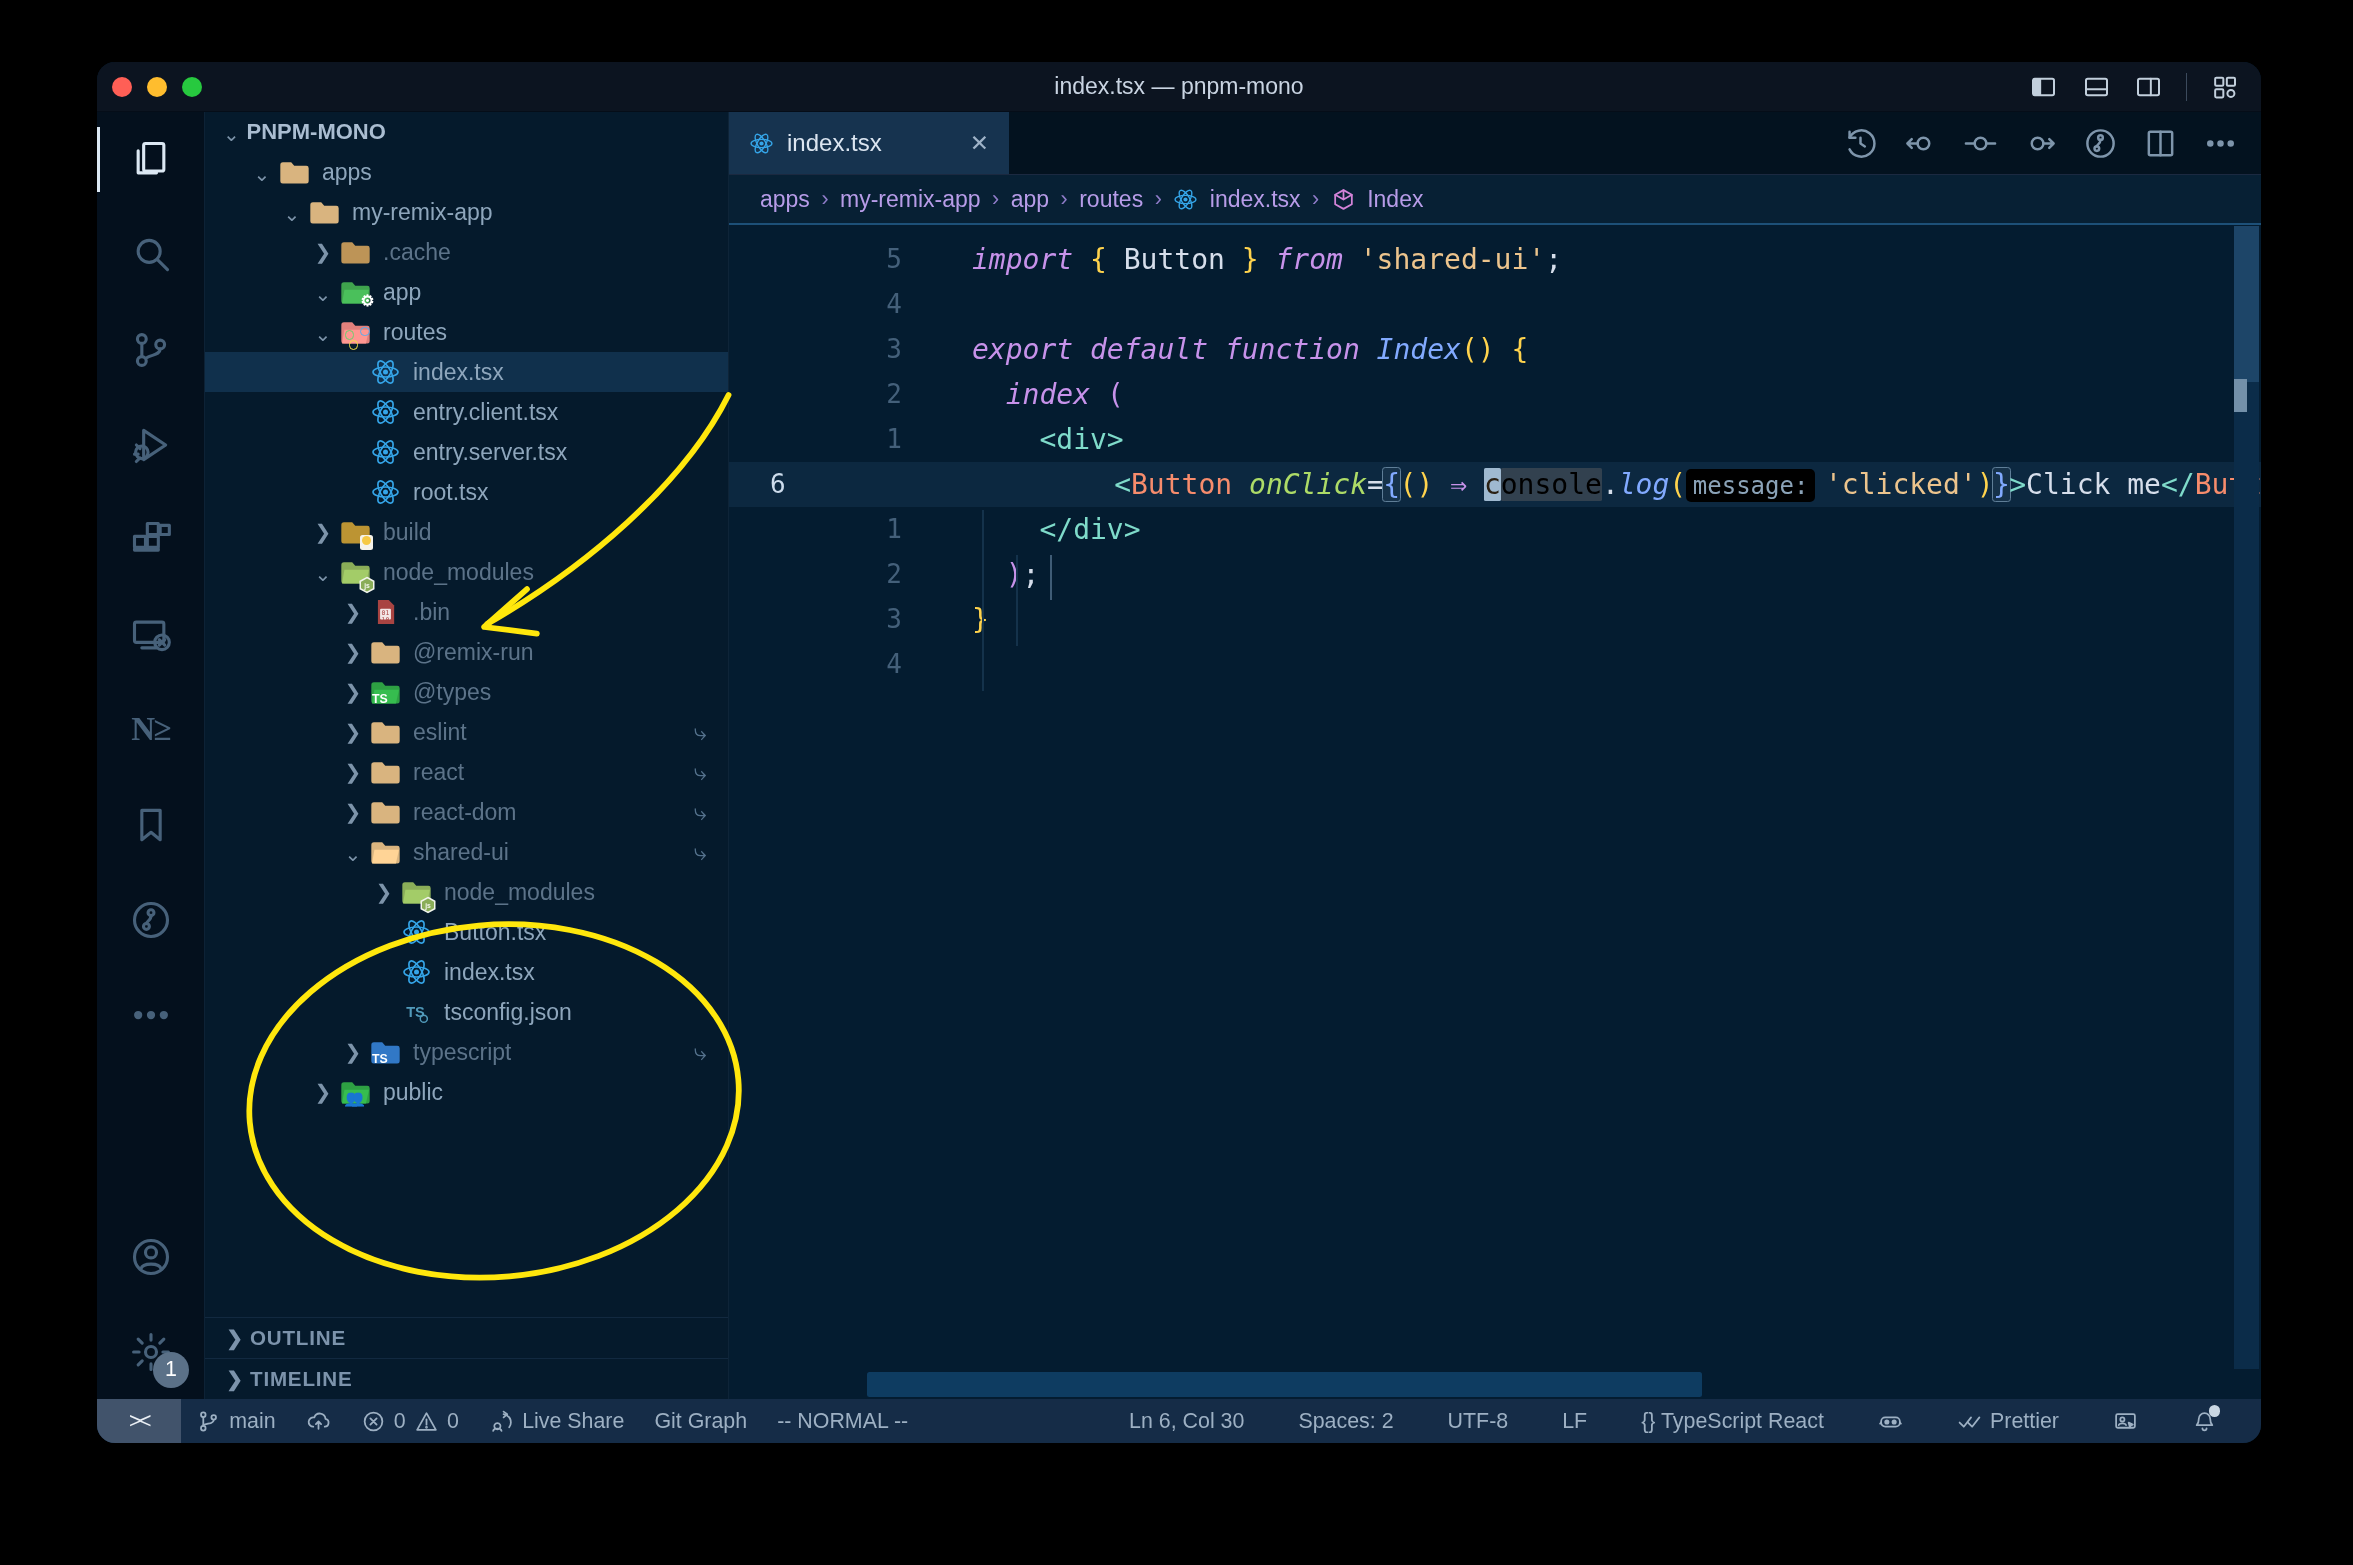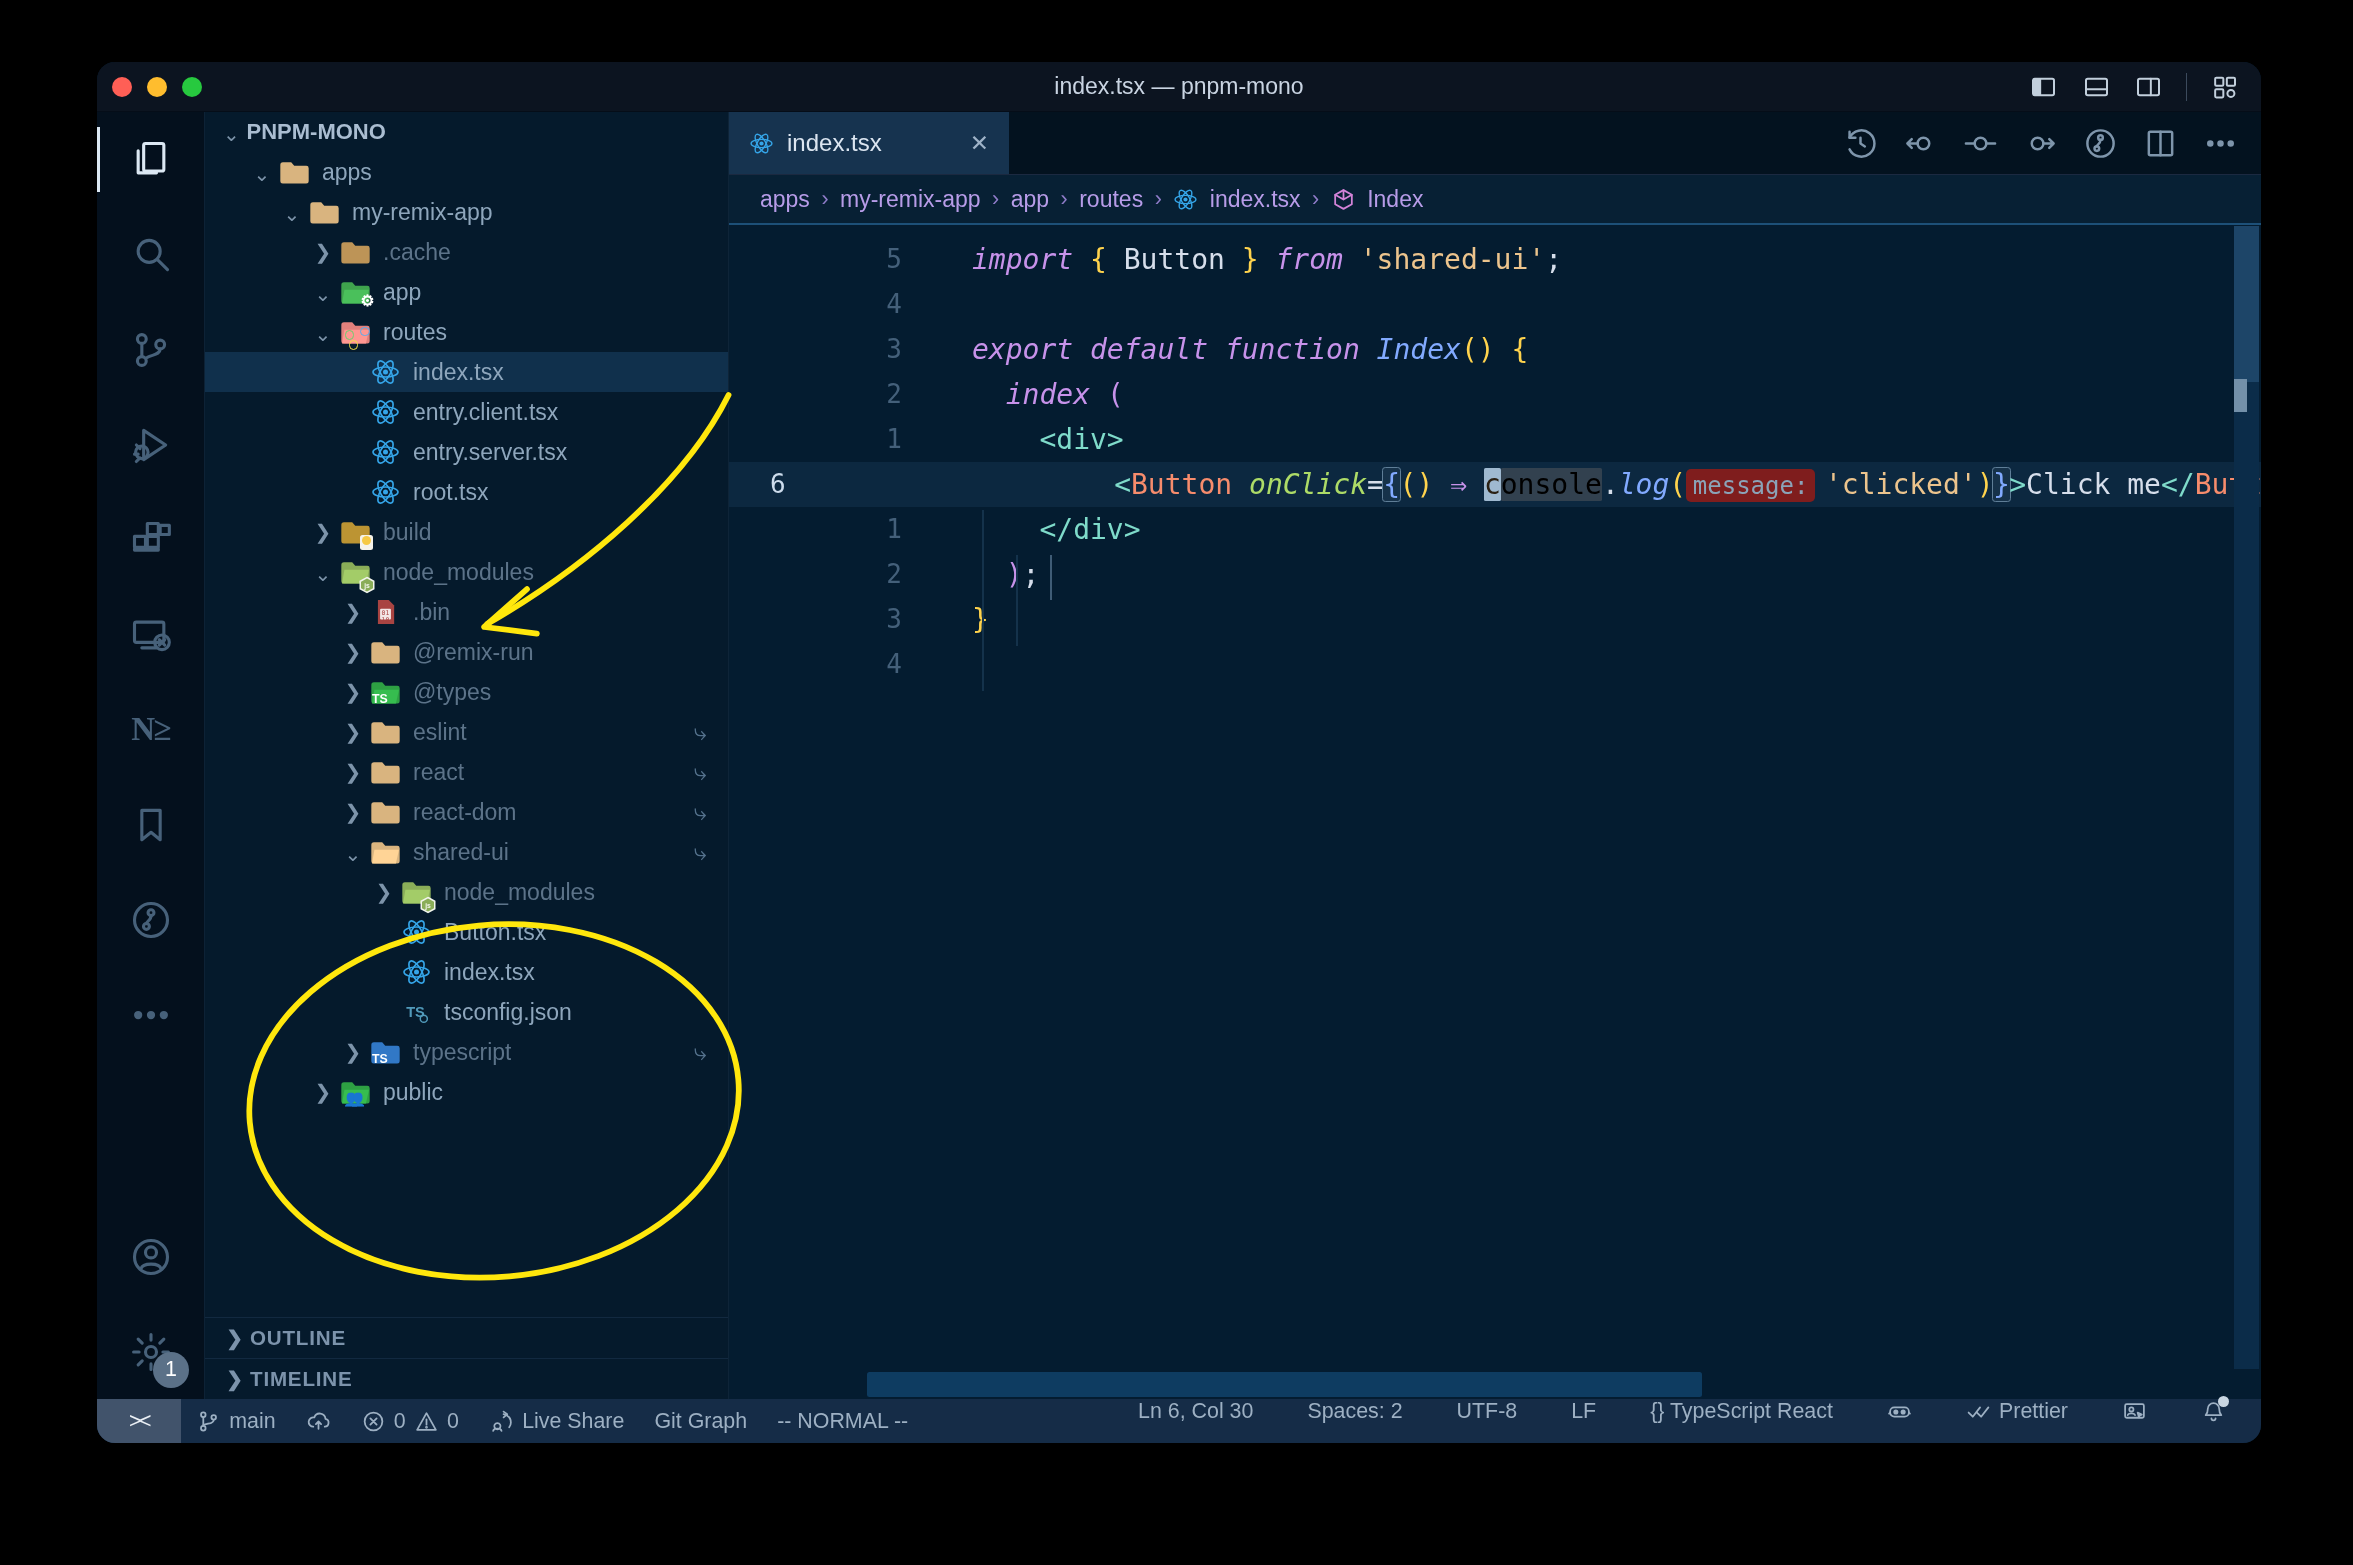--- a/index.html
+++ b/index.html
@@ -73,35 +73,35 @@
   .tk-str{color:#ecc48d}
   .tk-tag{color:#7fdbca}
   .tk-p1{color:#ffd34d}
   .tk-p2{color:#c792ea}
   .tk-p3{color:#82aaff}
   .tk-arrow{color:#c792ea}
   .tk-txt{color:#d6deeb}
   .tk-box{border:1.6px solid #5f7e97;border-radius:3.3px;background:rgba(95,126,151,.12);margin:0 -1.6px;}
   .tk-cursor{background:#9fb9d0;color:#2a2013;border-radius:1.6px;}
   .tk-hl{background:#32414f;border-radius:1.6px;}
-  .tk-inlay{background:#7f1d1d;color:#8ba3b8;border-radius:5px;padding:2.5px 6.6px;margin-right:10px;font-size:24px;}
+  .tk-inlay{background:#000000;color:#8ba3b8;border-radius:5px;padding:2.5px 6.6px;margin-right:10px;font-size:24px;}
   .iguide{position:absolute;width:1.6px;background:#14324b;}
   .iguide.bright{background:#3f5c76;}
   
   #vscroll{position:absolute;top:114px;bottom:30px;right:1.6px;width:25px;background:#0b2c49;}
   #vthumb{position:absolute;top:0;left:0;right:0;height:156px;background:#1d4568;}
   #vmarker{position:absolute;top:153px;left:0;width:13px;height:33px;background:#7390a9;}
   #hscroll{position:absolute;left:138px;bottom:2.5px;width:835px;height:25px;background:#0e3c61;border-radius:2.5px;}
   
   #statusbar{height:44px;background:#152c47;flex:0 0 auto;display:flex;align-items:stretch;color:#9db0c3;font-size:21.4px;}
   #remote-chip{width:54px;background:#41536b;color:#ecf1f6;display:flex;align-items:center;justify-content:center;font-size:21.4px;letter-spacing:-2.5px;cursor:pointer;}
   .sb-item{display:flex;align-items:center;gap:8.2px;padding:0 15px;cursor:pointer;white-space:nowrap;}
   .sb-item svg{width:25px;height:25px;}
   #sb-left{display:flex;align-items:stretch;}
-  #sb-right{margin-left:auto;display:flex;align-items:flex-start;padding-right:20px;gap:24px;}
+  #sb-right{margin-left:auto;display:flex;align-items:center;padding-right:29px;gap:24px;}
   .bell-wrap{position:relative;display:inline-flex;}
   .bell-dot{position:absolute;right:-3.3px;top:-3.3px;width:11.5px;height:11.5px;border-radius:50%;background:#c9d6e2;}
   
   #annotations{position:absolute;left:0;top:0;width:2354px;height:1565px;pointer-events:none;}
 </style>
 </head>
 <body>
 
 <div id="window">
   <div id="titlebar">

